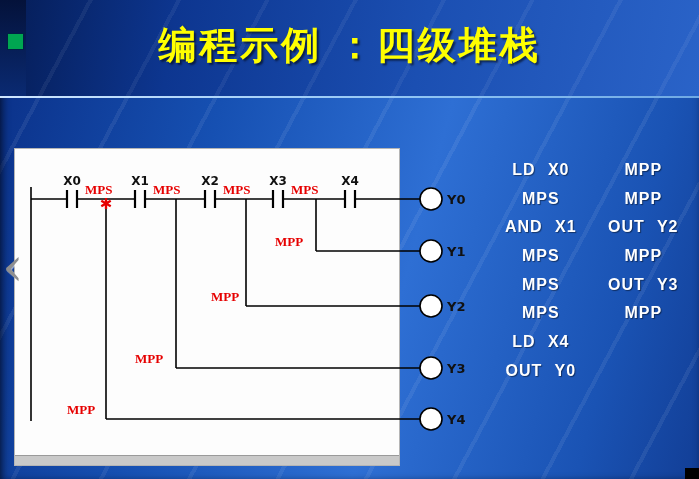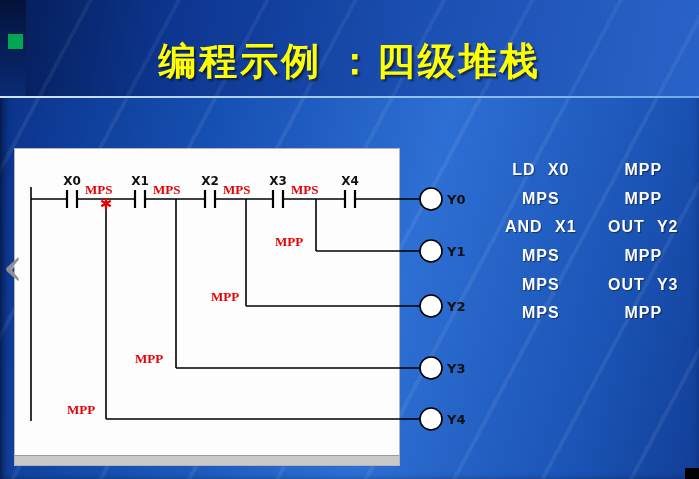--- a/index.html
+++ b/index.html
@@ -19,21 +19,21 @@
   }
   .corner-strip {
     position:absolute; left:0; top:0; width:26px; height:96px;
     background:linear-gradient(180deg,#04123a,#0a2a72);
   }
   .accent-square {
     position:absolute; left:7px; top:33px; width:15px; height:15px;
     background:#00a651; border:1px solid #024; 
   }
   .title {
-    position:absolute; left:0; right:0; top:20px; margin:16px;
+    position:absolute; left:0; right:0; top:20px; margin:0;
     text-align:center; font-size:38px; font-weight:bold; letter-spacing:3px;
     color:#ffff00; text-shadow:2px 2px 2px rgba(0,0,0,0.55);
     font-family:"Liberation Sans", sans-serif;
   }
   .divider {
     position:absolute; left:0; top:96px; width:699px; height:2px;
     background:linear-gradient(90deg,#cfe7ff,#8fc4f4 60%,#6fa9e4);
   }
   .diagram-panel {
     position:absolute; left:14px; top:148px; width:386px; height:318px;
@@ -159,20 +159,22 @@
     <div class="panel-footer"></div>
   </div>
 
   <div class="inst col1">
     <div class="row">LD X0</div>
     <div class="row">MPS</div>
     <div class="row">AND X1</div>
     <div class="row">MPS</div>
     <div class="row">MPS</div>
     <div class="row">MPS</div>
+    <div class="row">LD X4</div>
+    <div class="row">OUT Y0</div>
   </div>
 
   <div class="inst col2">
     <div class="row">MPP</div>
     <div class="row">MPP</div>
     <div class="row">OUT Y2</div>
     <div class="row">MPP</div>
     <div class="row">OUT Y3</div>
     <div class="row">MPP</div>
   </div>

